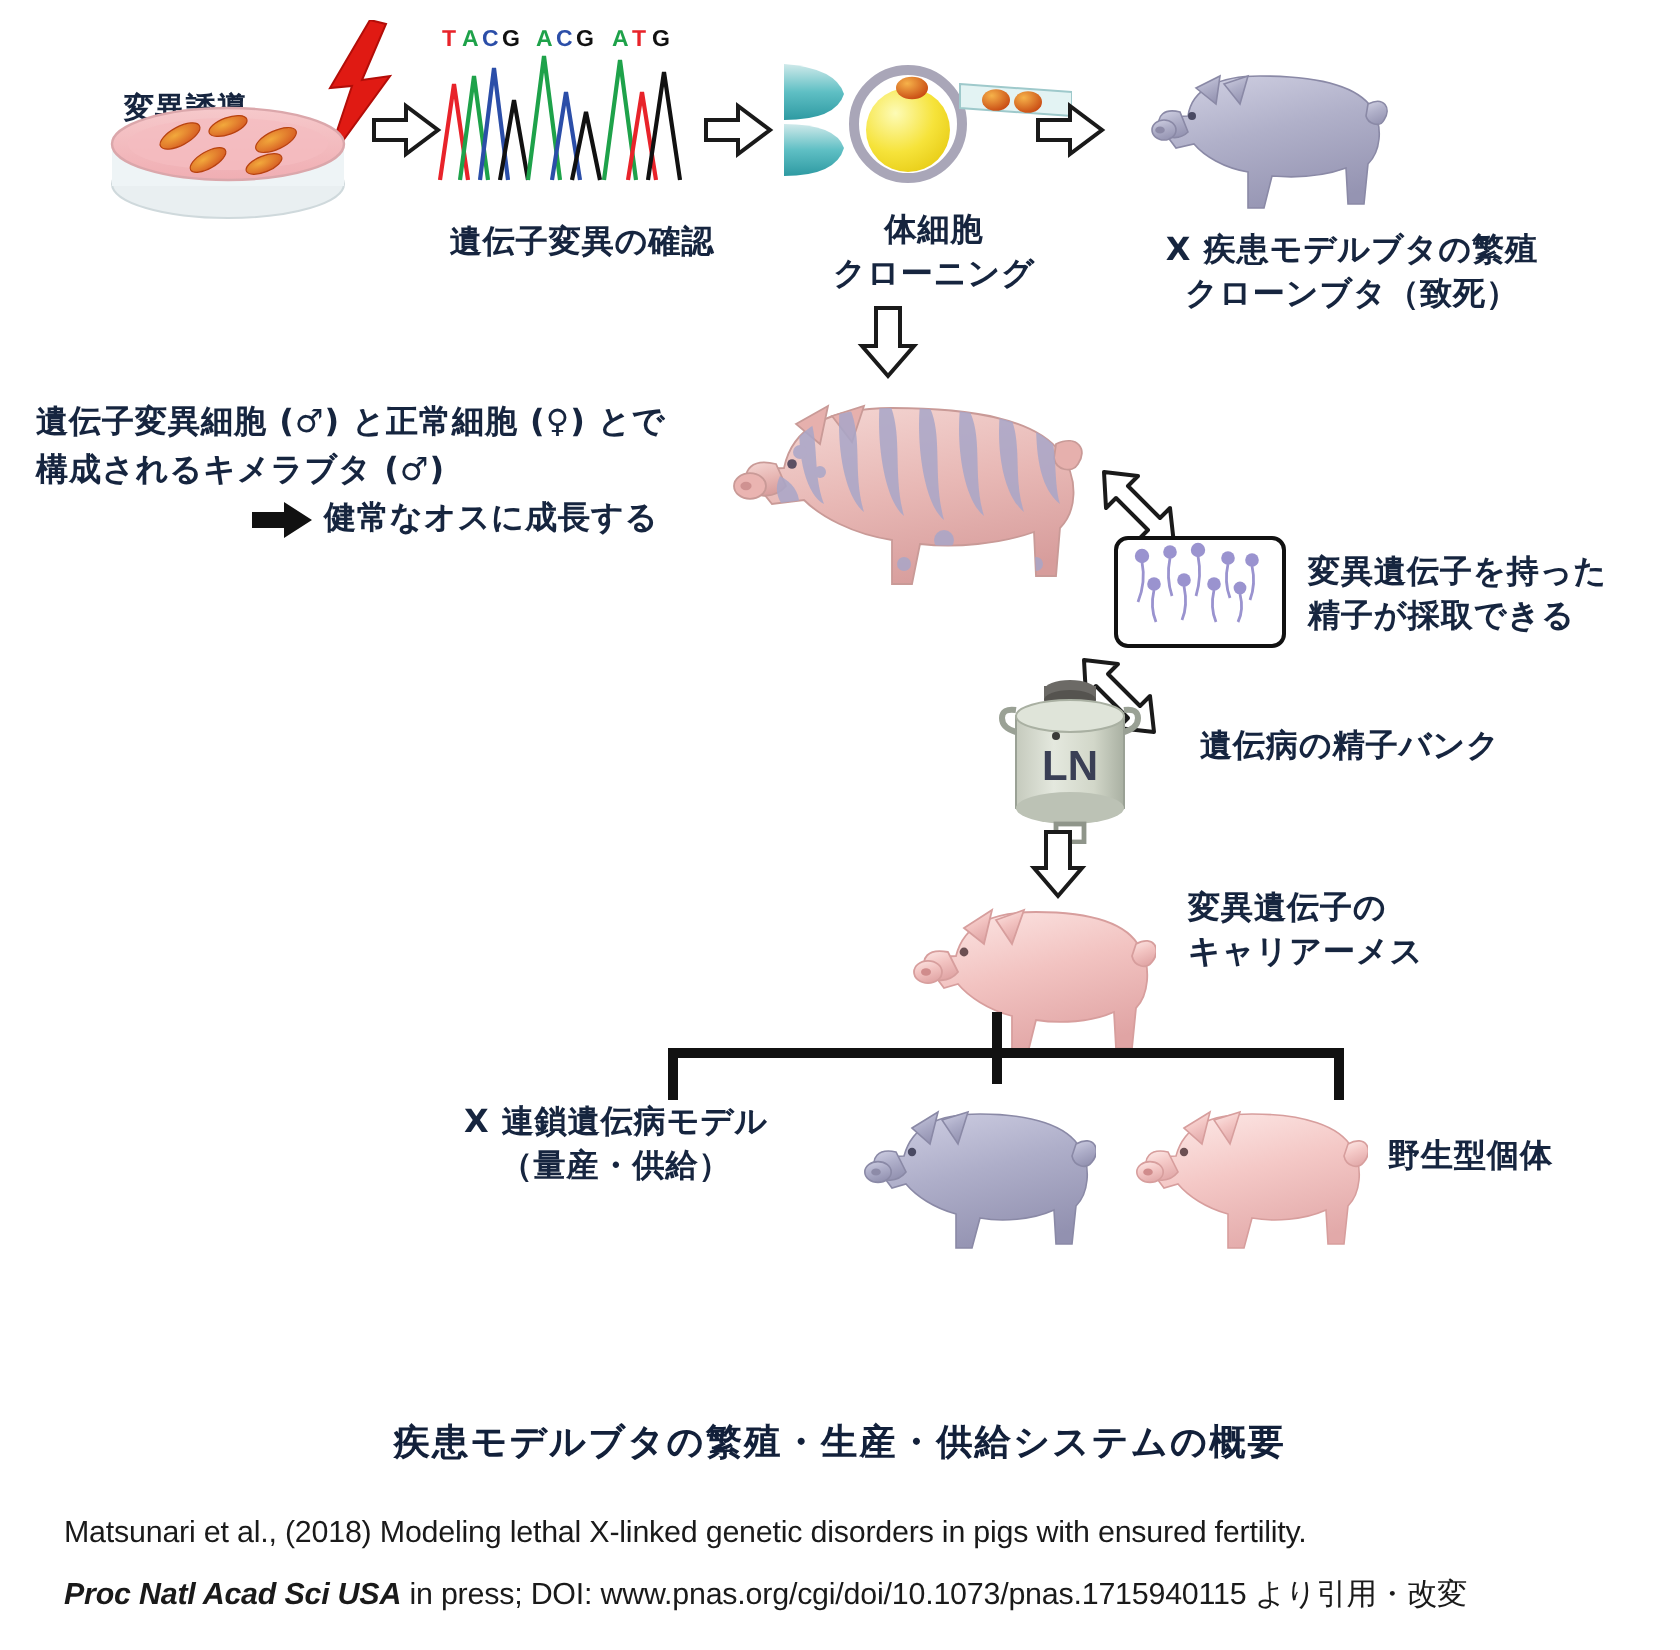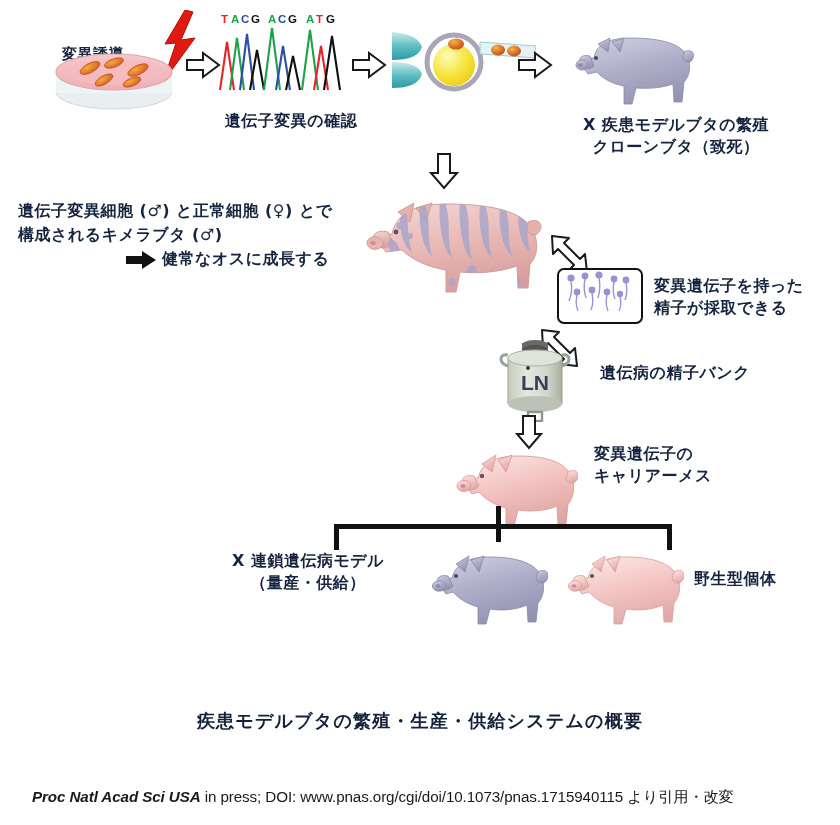--- a/index.html
+++ b/index.html
@@ -163,20 +163,22 @@
       <circle cx="62" cy="45" r="21" fill="url(#ooc)"></circle>
 
       <path d="M88 22 L144 26 L144 38 L88 34 Z" fill="#e3f3f3" stroke="#9ec9cb" stroke-width="1"></path>
 
       <ellipse cx="106" cy="30" rx="7" ry="5.4" fill="url(#nuc)"></ellipse>
       <ellipse cx="122" cy="31" rx="7" ry="5.4" fill="url(#nuc)"></ellipse>
       <ellipse cx="64" cy="24" rx="8" ry="5.6" fill="url(#nuc)"></ellipse>
     </svg>
   </div>
 
+  <div class="abs jp jp-16 center" style="left:392px; top:104px; width:150px;">体細胞
+クローニング</div>
 
   <div class="abs harrow" style="left:518px; top:52px;">
     <svg width="34" height="26" viewBox="0 0 34 26">
       <path d="M1 8 L17 8 L17 1 L33 13 L17 25 L17 18 L1 18 Z" fill="#fff" stroke="#1a1a1a" stroke-width="2"></path>
     </svg>
   </div>
 
   <div class="abs" style="left:566px; top:18px;">
     <svg width="136" height="94" viewBox="0 0 136 94">
       <defs>
@@ -438,18 +440,19 @@
       </g>
       <circle cx="28" cy="34" r="2.1" fill="#6b4f52"></circle>
       <ellipse cx="10" cy="44" rx="2.4" ry="1.8" fill="#d08c8c"></ellipse>
     </svg>
   </div>
 
   <div class="abs jp jp-16" style="left:694px; top:568px;font-family:Liberation Serif, serif;">野生型個体</div>
 
   <div class="abs caption-title" style="left:0; top:709px; width:840px;">疾患モデルブタの繁殖・生産・供給システムの概要</div>
 
+  <div class="abs caption-line" style="left:32px; top:758px;">Matsunari et al., (2018) Modeling lethal X-linked genetic disorders in pigs with ensured fertility.</div>
 
   <div class="abs caption-line italicpart" style="left:32px; top:787px;">
     <i>Proc Natl Acad Sci USA</i><span> in press; DOI: www.pnas.org/cgi/doi/10.1073/pnas.1715940115 より引用・改変</span>
   </div>
 
 </div>
 
 </body></html>

